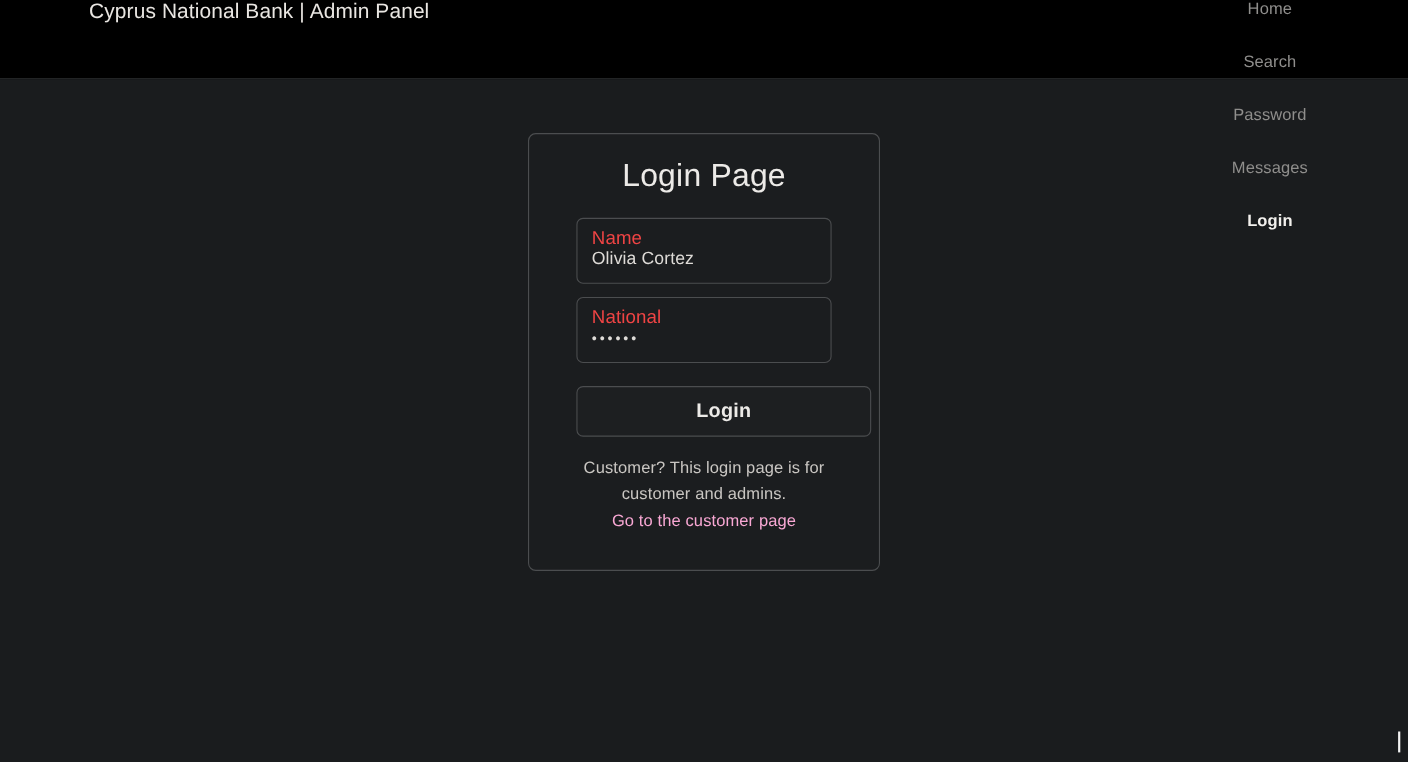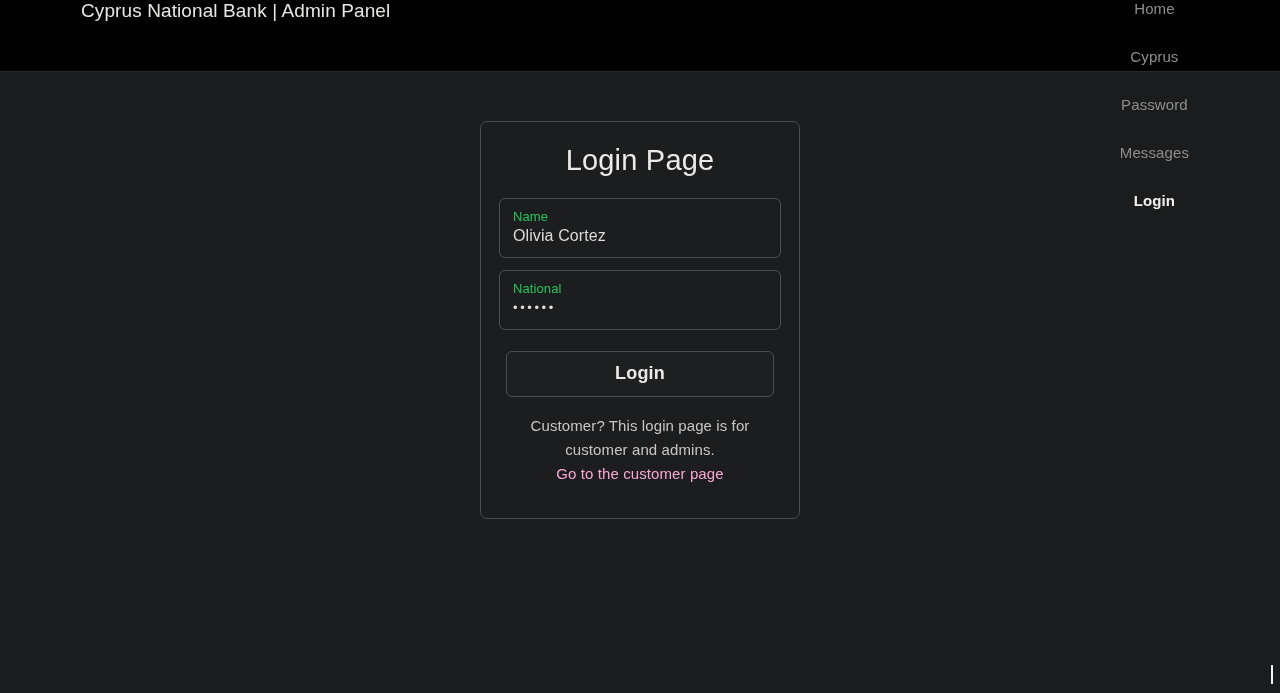--- a/index.html
+++ b/index.html
@@ -62,21 +62,21 @@
   }
   .login-card {
     position: absolute;
     left: 480px;
     top: 49px;
     width: 320px;
     height: 398px;
     border: 1px solid #4b4d4f;
     border-radius: 7px;
     background: #1b1d1f;
-    padding: 0 18px;
+    padding: 0 43px;
   }
   .card-title {
     margin: 0;
     padding-top: 22px;
     text-align: center;
     font-size: 29px;
     font-weight: 400;
     color: #eceae7;
     letter-spacing: 0.2px;
   }
@@ -85,22 +85,22 @@
     margin-top: 0;
     border: 1px solid #4b4d4f;
     border-radius: 6px;
     background: #1b1d1f;
     padding: 9px 13px 11px;
     cursor: text;
   }
   .field + .field { margin-top: 12px; }
   .field-label {
     display: block;
-    font-size: 13px;
-    color: #22c55e;
+    font-size: 17px;
+    color: #ef4444;
     line-height: 17px;
     letter-spacing: 0.1px;
   }
   .field-value {
     display: block;
     font-size: 16px;
     color: #dedbd7;
     line-height: 21px;
     letter-spacing: 0.1px;
     min-height: 21px;
@@ -154,21 +154,21 @@
     background: #f3f3f3;
   }
 </style>
 </head>
 <body>
 
 <div class="navbar">
   <div class="brand">Cyprus National Bank | Admin Panel</div>
   <nav class="nav-links">
     <a class="nav-link" href="#">Home</a>
-    <a class="nav-link" href="#">Cyprus</a>
+    <a class="nav-link" href="#">Search</a>
     <a class="nav-link" href="#">Password</a>
     <a class="nav-link" href="#">Messages</a>
     <a class="nav-link active" href="#">Login</a>
   </nav>
 </div>
 
 <div class="page">
 
   <div class="login-card">
 

